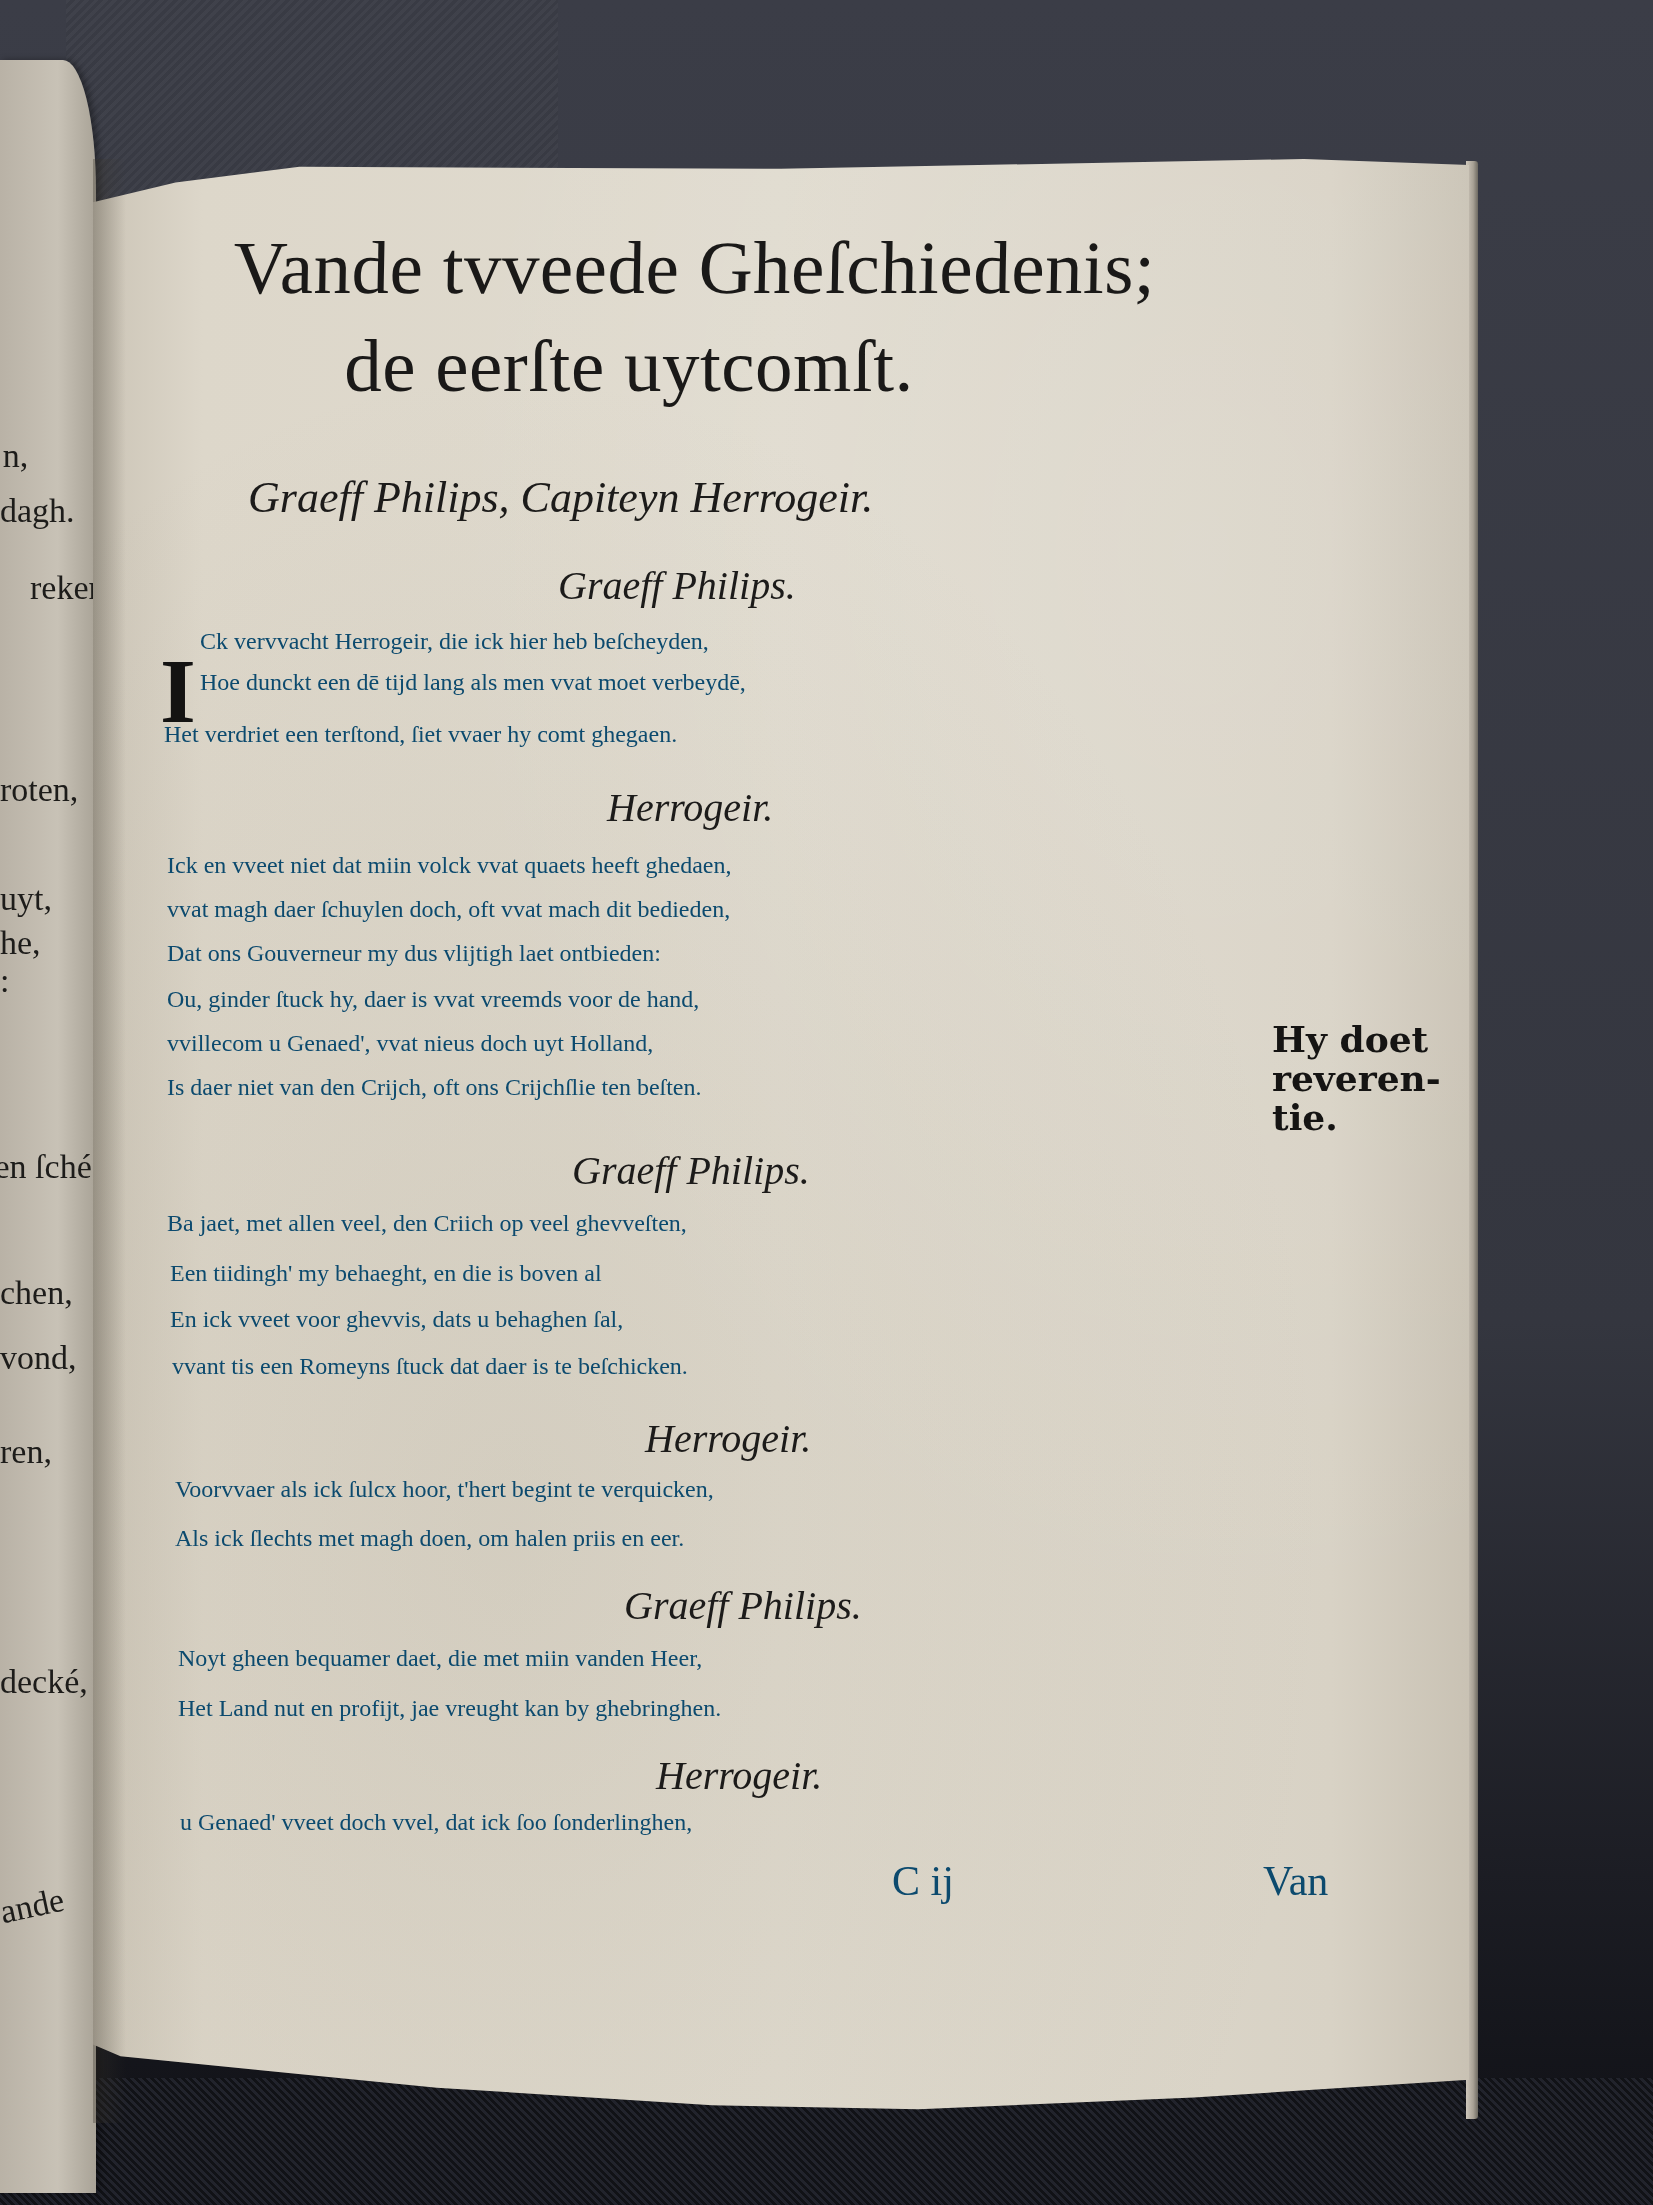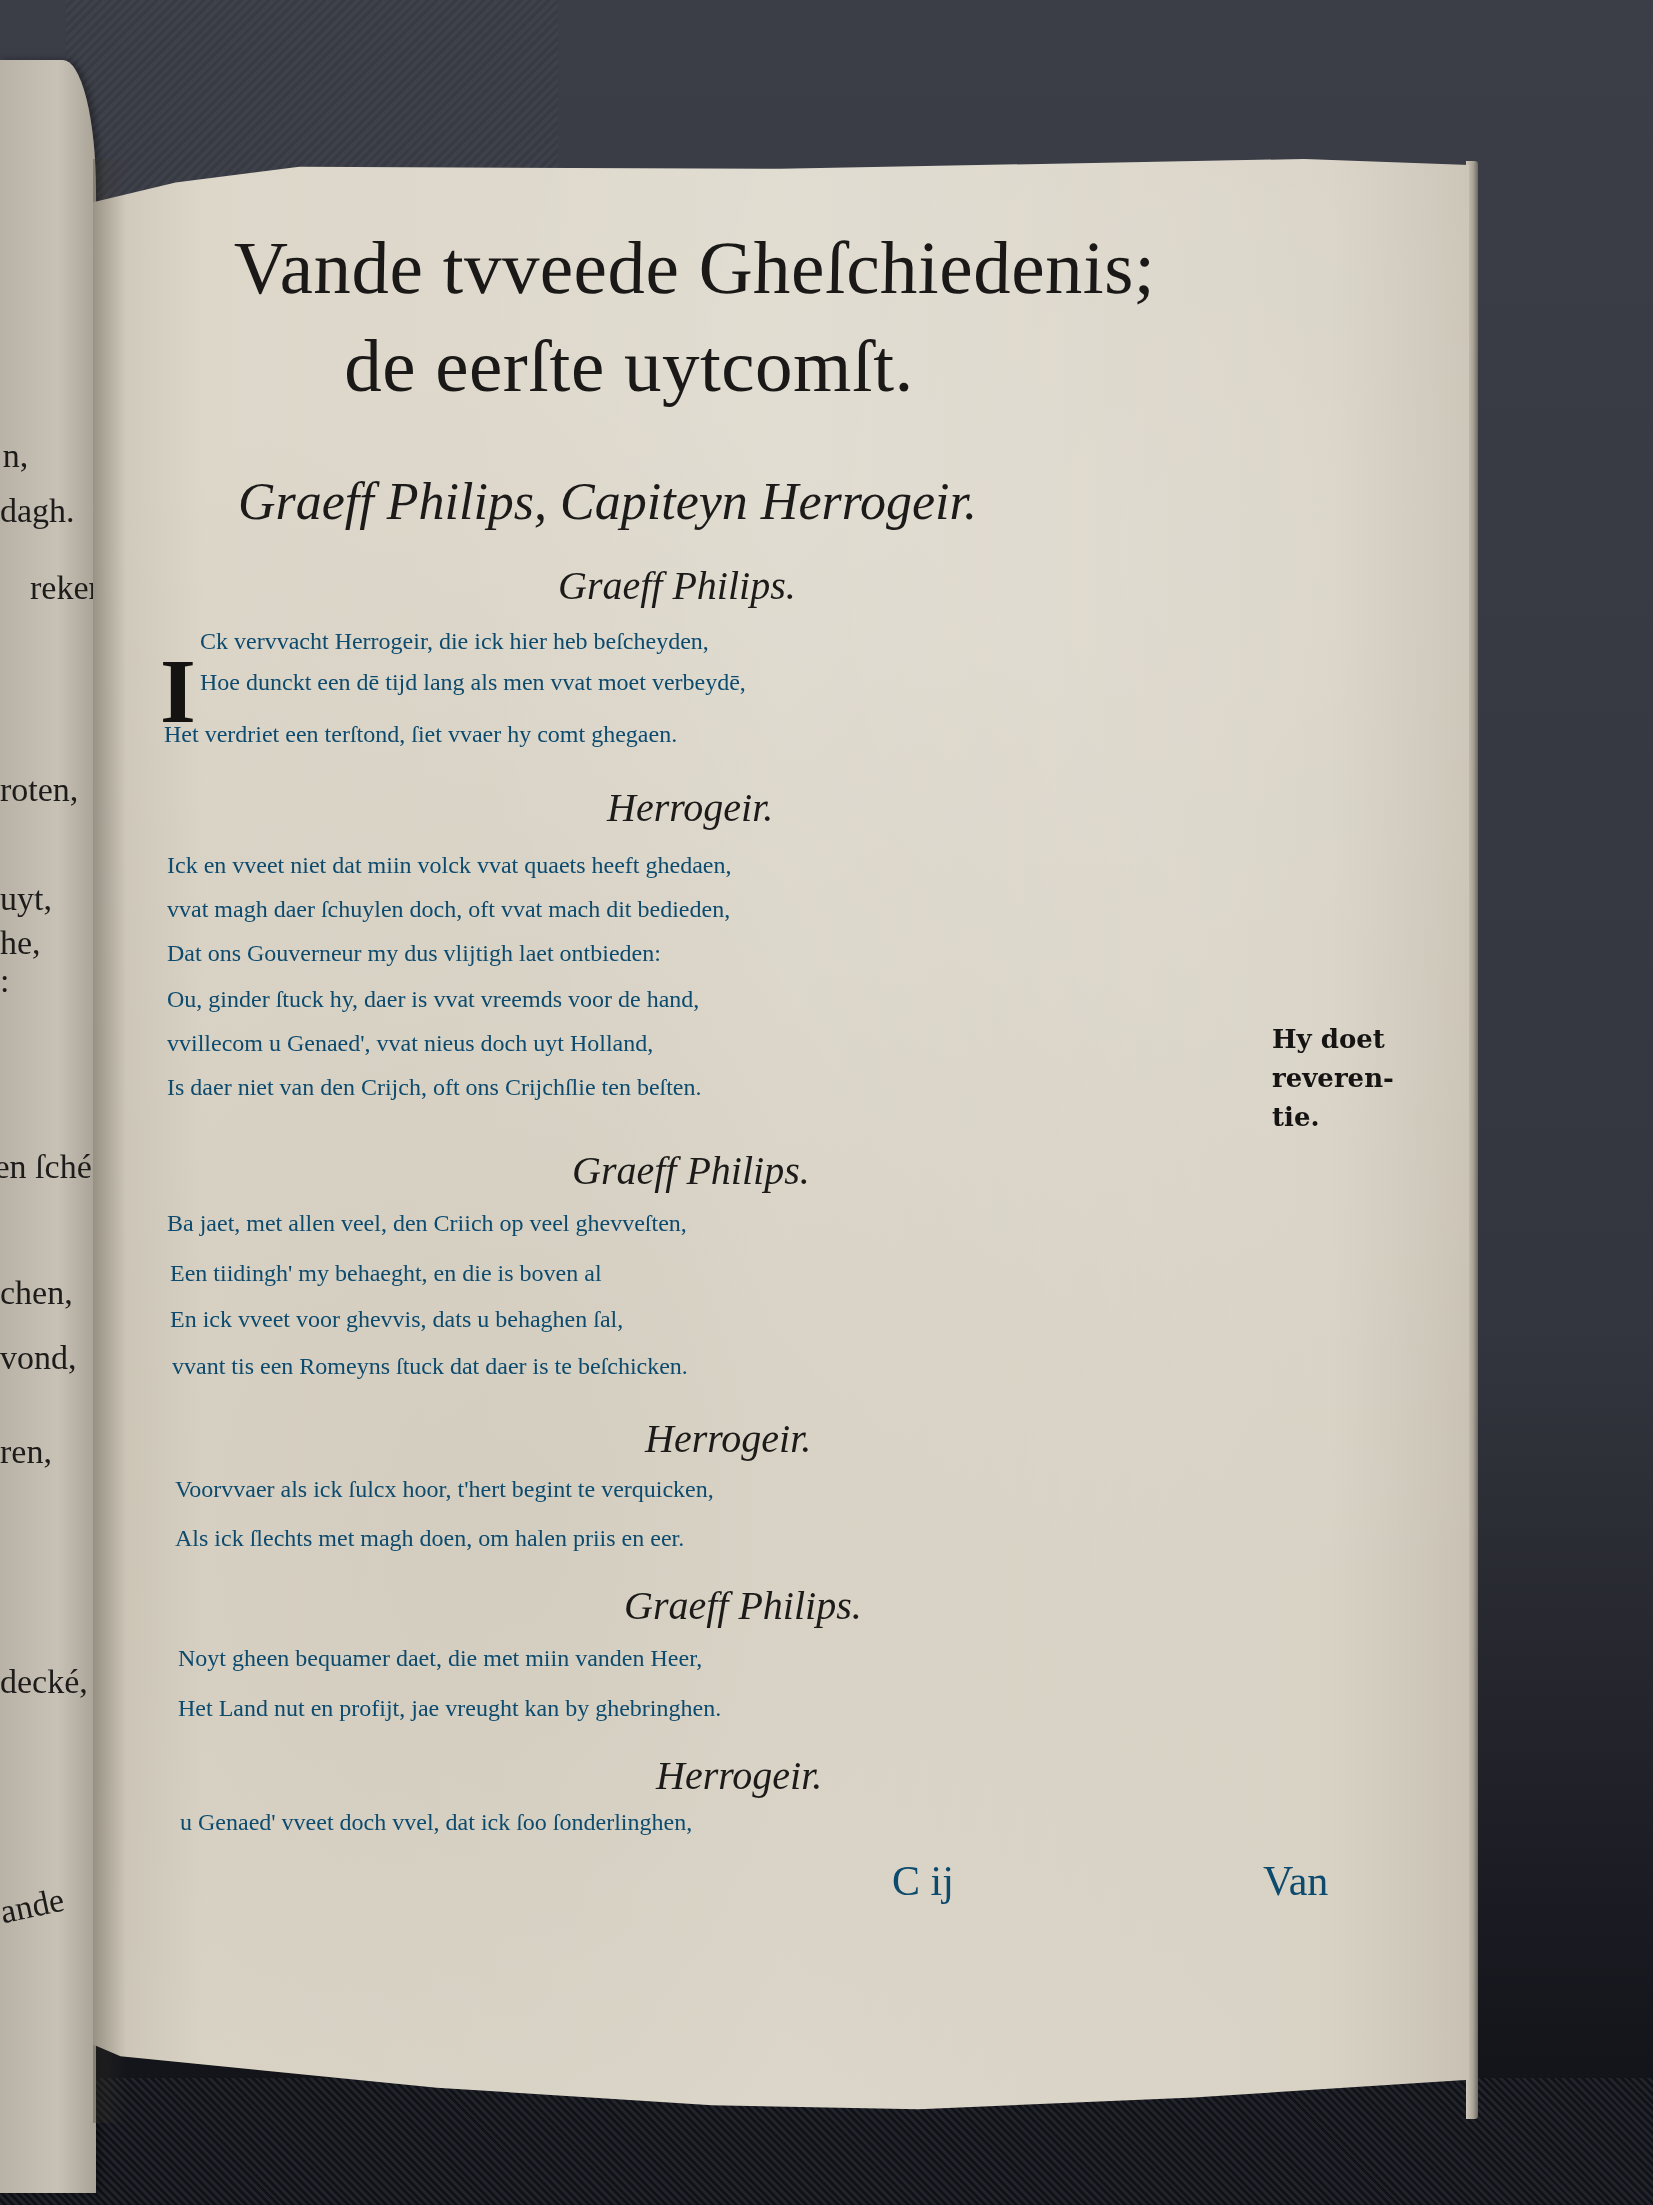--- a/index.html
+++ b/index.html
@@ -62,21 +62,21 @@
   }
   .speaker {
     position:absolute; font-style:italic; font-size:40px; white-space:nowrap; color:#1c1b1a;
     font-family:"Liberation Serif", serif; line-height:1;
   }
   .dropcap {
     position:absolute; left:160px; top:645px; font-size:92px; font-weight:bold; line-height:1;
     font-family:"Liberation Serif", serif; color:#141312;
   }
   .marginal {
-    position:absolute; left:1272px; top:1020px; font-size:26px; font-weight:bold; line-height:39px;
+    position:absolute; left:1272px; top:1020px; font-size:36px; font-weight:bold; line-height:39px;
     font-family:"DejaVu Serif", serif; color:#151413;
   }
   .marginal .row { display:block; white-space:nowrap; }
   .footer {
     position:absolute; top:1857px; font-size:42px; font-family:"Liberation Serif", serif; color:#0c4a6e;
   }
 </style>
 </head>
 <body>
 
@@ -101,21 +101,21 @@
 </div>
 
 <div class="page-edge"></div>
 
 <div class="page"></div>
 <div class="gutter-shadow"></div>
 
 <div class="title l1">Vande tvveede Gheſchiedenis;</div>
 <div class="title l2">de eerſte uytcomſt.</div>
 
-<div class="speaker" style="left:238px;top:476px;font-size:52px">Graeff Philips, Capiteyn Herrogeir.</div>
+<div class="speaker" style="left:248px;top:476px;font-size:44px">Graeff Philips, Capiteyn Herrogeir.</div>
 
 <div class="speaker" style="left:558px;top:566px">Graeff Philips.</div>
 <div class="dropcap">I</div>
 <div class="line" style="left:200px;top:629px">Ck vervvacht Herrogeir, die ick hier heb beſcheyden,</div>
 <div class="line" style="left:200px;top:670px">Hoe dunckt een dē tijd lang als men vvat moet verbeydē,</div>
 <div class="line" style="left:164px;top:722px">Het verdriet een terſtond, ſiet vvaer hy comt ghegaen.</div>
 
 <div class="speaker" style="left:607px;top:788px">Herrogeir.</div>
 <div class="line" style="left:167px;top:853px">Ick en vveet niet dat miin volck vvat quaets heeft ghedaen,</div>
 <div class="line" style="left:167px;top:897px">vvat magh daer ſchuylen doch, oft vvat mach dit bedieden,</div>

